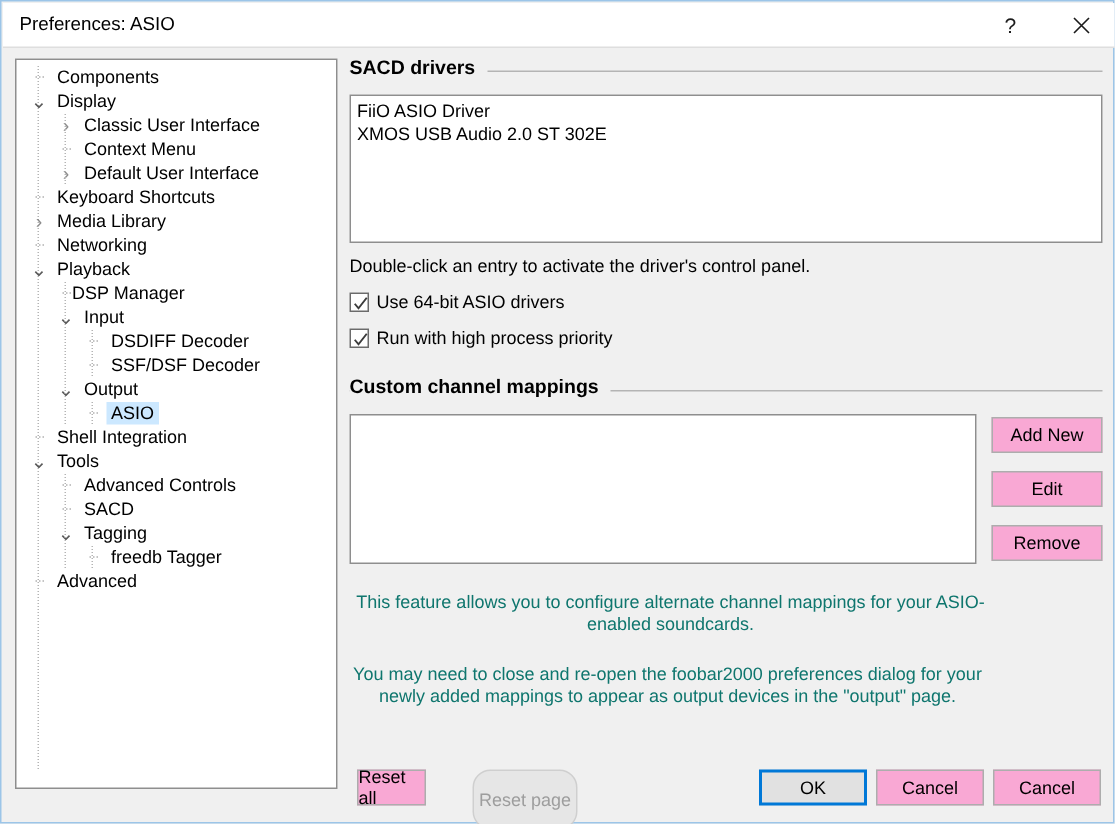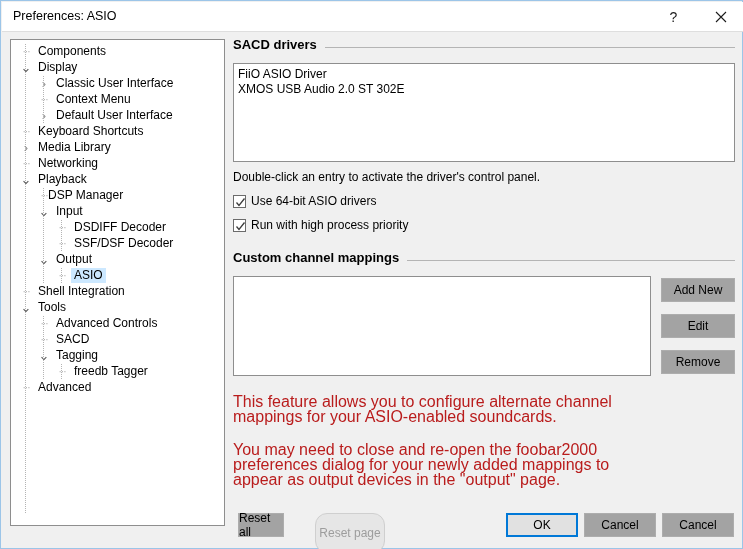--- a/index.html
+++ b/index.html
@@ -79,28 +79,28 @@
   .hint{font-size:12px;color:#000;}
   .cbrow{display:flex;align-items:flex-end;height:18px;margin-top:4px;}
   .cbox{
     width:13px;height:13px;border:1px solid #6b6b6b;background:#fff;
     box-sizing:border-box;position:relative;flex:0 0 auto;
   }
   .cbox svg{position:absolute;left:1px;top:1px;}
   .cbrow .cblabel{margin-left:5px;font-size:12px;white-space:nowrap;}
 
   .btn{
-    background:#a3a3a3;border:1px solid #adadad;box-sizing:border-box;
+    background:#f9a8d4;border:1px solid #adadad;box-sizing:border-box;
     font-family:"Liberation Sans","DejaVu Sans",sans-serif;font-size:12px;color:#000;
     display:flex;align-items:center;justify-content:center;cursor:default;
   }
   .btn.disabled{color:#9d9d9d;border-color:#cfcfcf;background:#e6e6e6;}
   .btn.focus{border:2px solid #0078d7;background:#e1e1e1;}
 
-  .para{font-size:16px;line-height:15px;color:#b91c1c;}
+  .para{font-size:12px;line-height:15px;color:#0f766e;text-align:center;}
 </style>
 </head>
 <body>
 
 <div class="window">
 
   <div class="titlebar">
     <div class="title">Preferences: ASIO</div>
     <div class="tb-btn tb-help">?</div>
     <div class="tb-btn tb-close">

